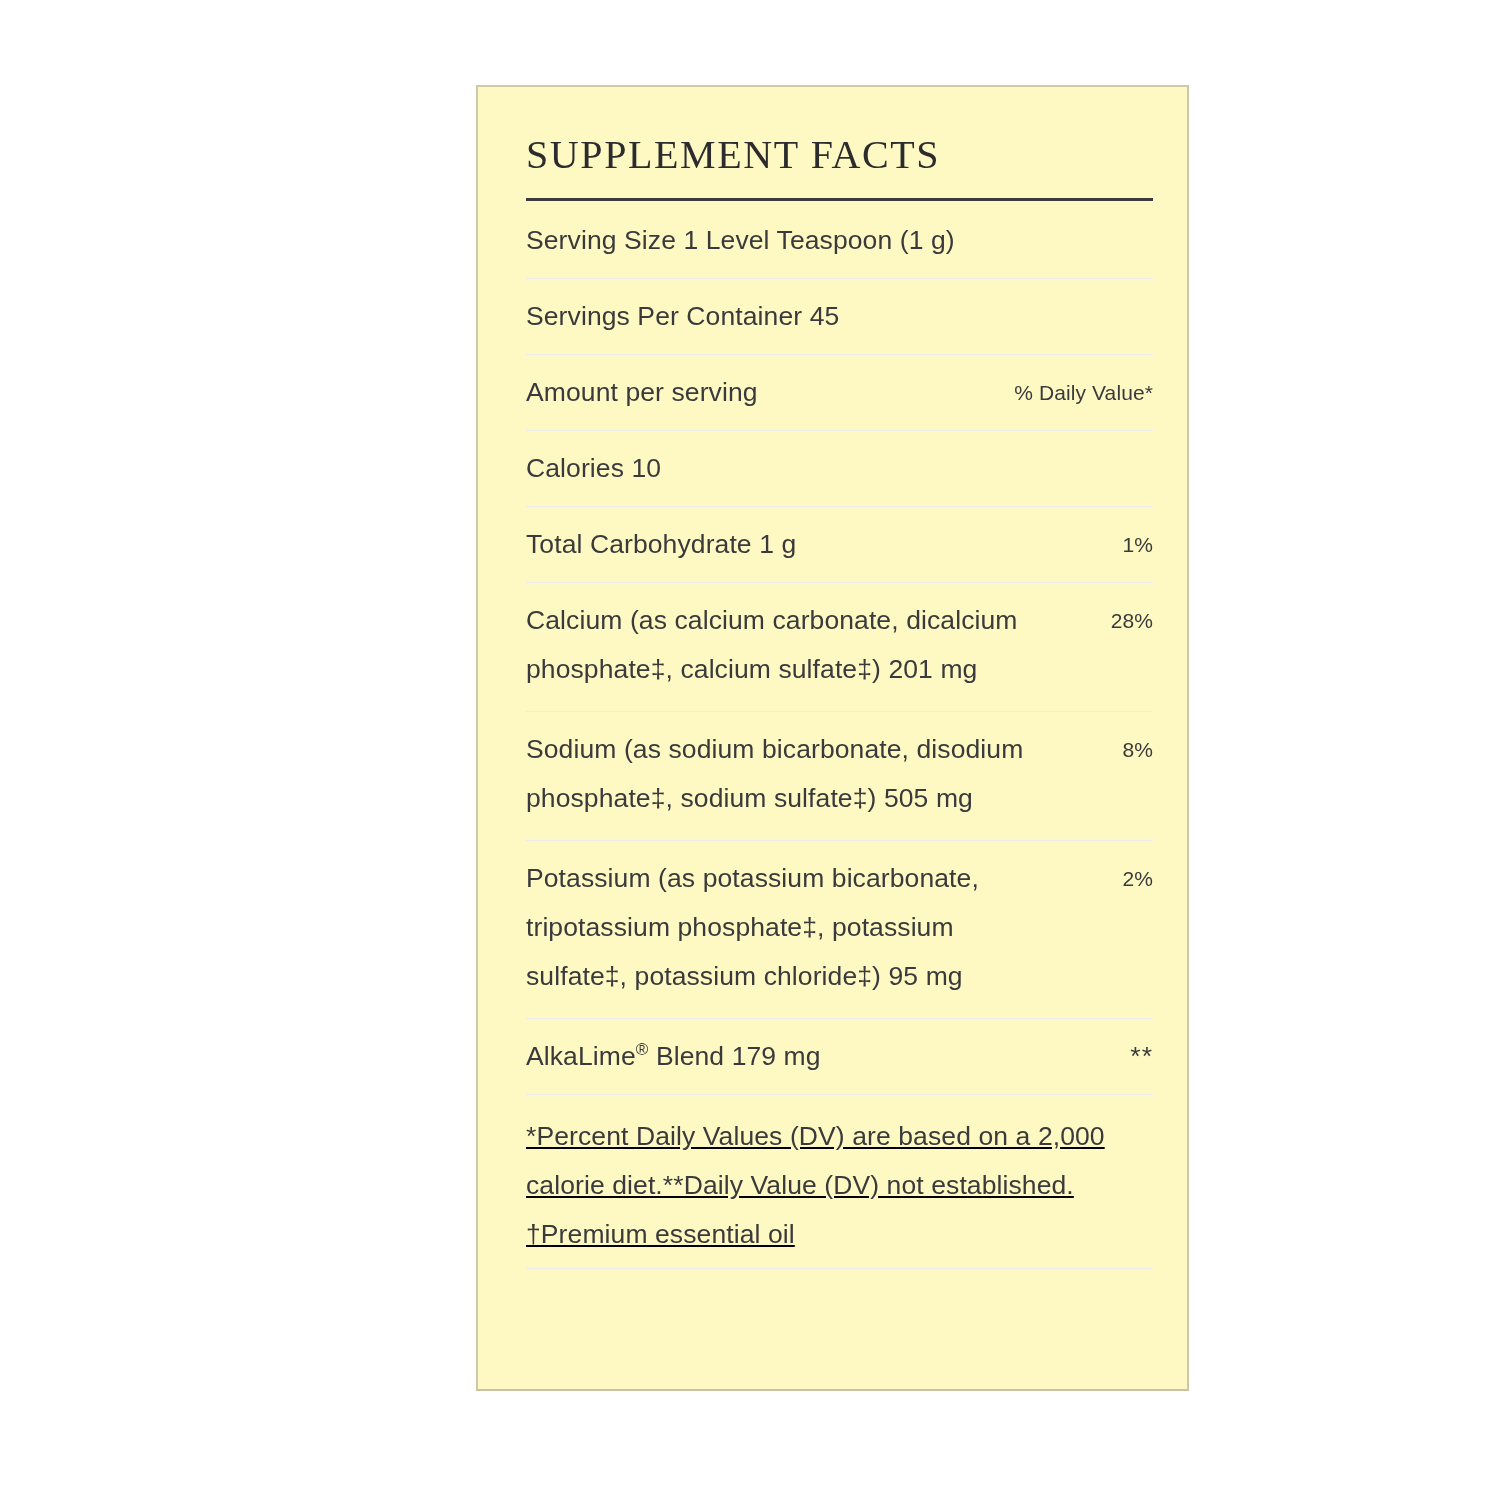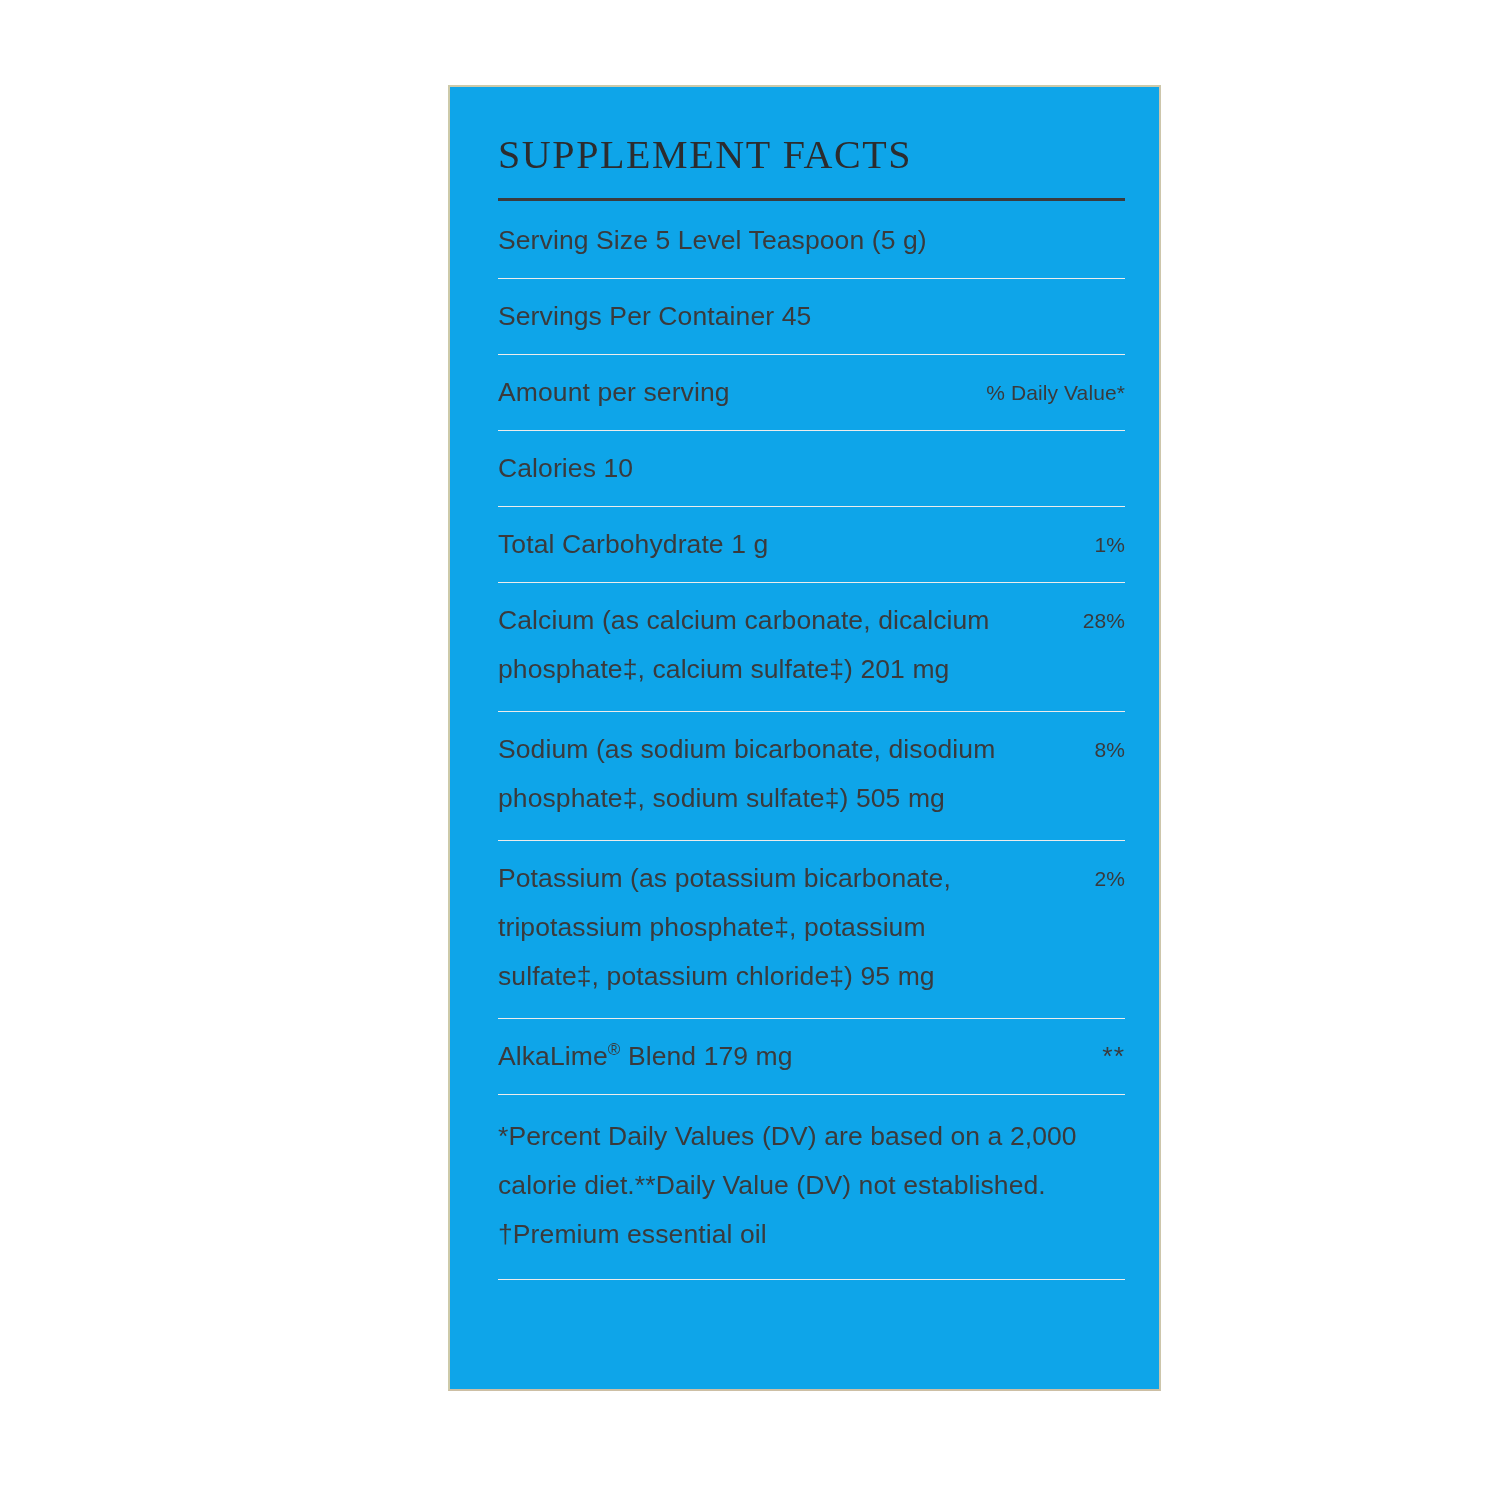--- a/index.html
+++ b/index.html
@@ -9,29 +9,29 @@
   }
   body {
     width: 1500px;
     height: 1500px;
     font-family: "Liberation Sans", sans-serif;
     -webkit-font-smoothing: antialiased;
   }
 
   #panel {
     position: absolute;
-    left: 448px;
+    left: 476px;
     top: 85px;
     width: 713px;
     height: 1306px;
     box-sizing: border-box;
     border: 2px solid #cdcaa9;
     border-bottom-color: #cdbfa4;
     border-right-color: #cdc6ab;
-    background: #0ea5e9;
+    background: #fef9c3;
   }
 
   #inner {
     position: absolute;
     left: 48px;
     top: 0;
     width: 627px;
   }
 
   
@@ -90,21 +90,21 @@
     padding-left: 10px;
   }
 
   .r-serving      { padding: 15px 0 13px 0; }
   .r-servings     { padding: 13px 0 13px 0; }
   .r-amount       { padding: 13px 0 13px 0; }
   .r-calories     { padding: 13px 0 13px 0; }
   .r-carb         { padding: 13px 0 13px 0; }
   .r-multi        { padding: 13px 0 17px 0; }
   .r-blend        { padding: 13px 0 13px 0; }
-  .r-foot         { padding: 17px 0 20px 0; }
+  .r-foot         { padding: 17px 0 9px 0; text-decoration: underline; }
 
   .r-multi .label { max-width: 530px; }
   .r-multi .dv    { line-height: 49px; }
 
   .foot-text {
     font-size: 26.5px;
     color: #3a3a3c;
     line-height: 49px;
     letter-spacing: 0.1px;
     max-width: 600px;
@@ -123,21 +123,21 @@
 <body>
 
 <div id="panel">
   <div id="inner">
 
     <div class="sf-title">SUPPLEMENT FACTS</div>
     <div class="rule-heavy"></div>
 
     <div class="row r-serving">
       <div class="row-inner">
-        <div class="label">Serving Size 5 Level Teaspoon (5 g)</div>
+        <div class="label">Serving Size 1 Level Teaspoon (1 g)</div>
         <div class="dv"></div>
       </div>
     </div>
 
     <div class="row r-servings">
       <div class="row-inner">
         <div class="label">Servings Per Container 45</div>
         <div class="dv"></div>
       </div>
     </div>

